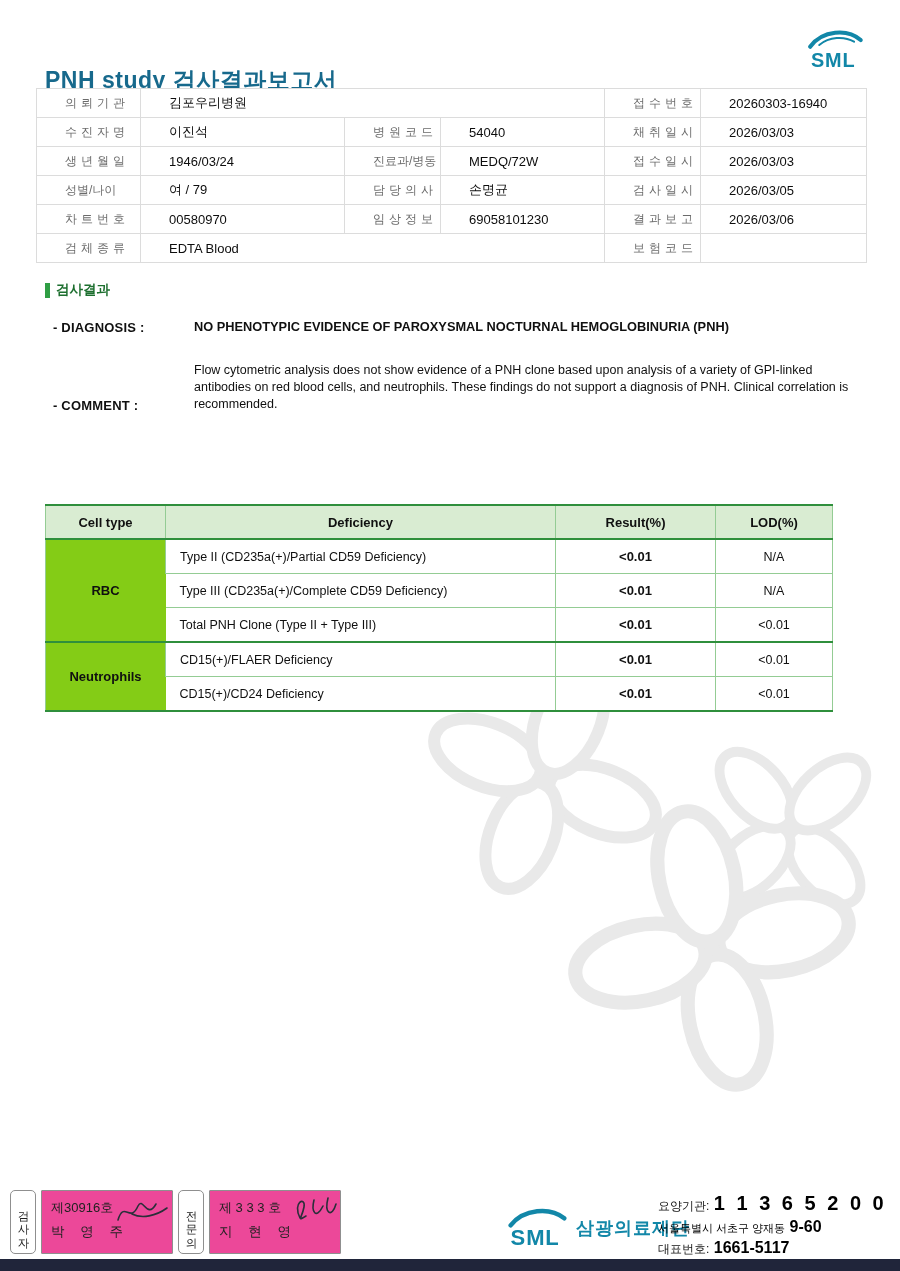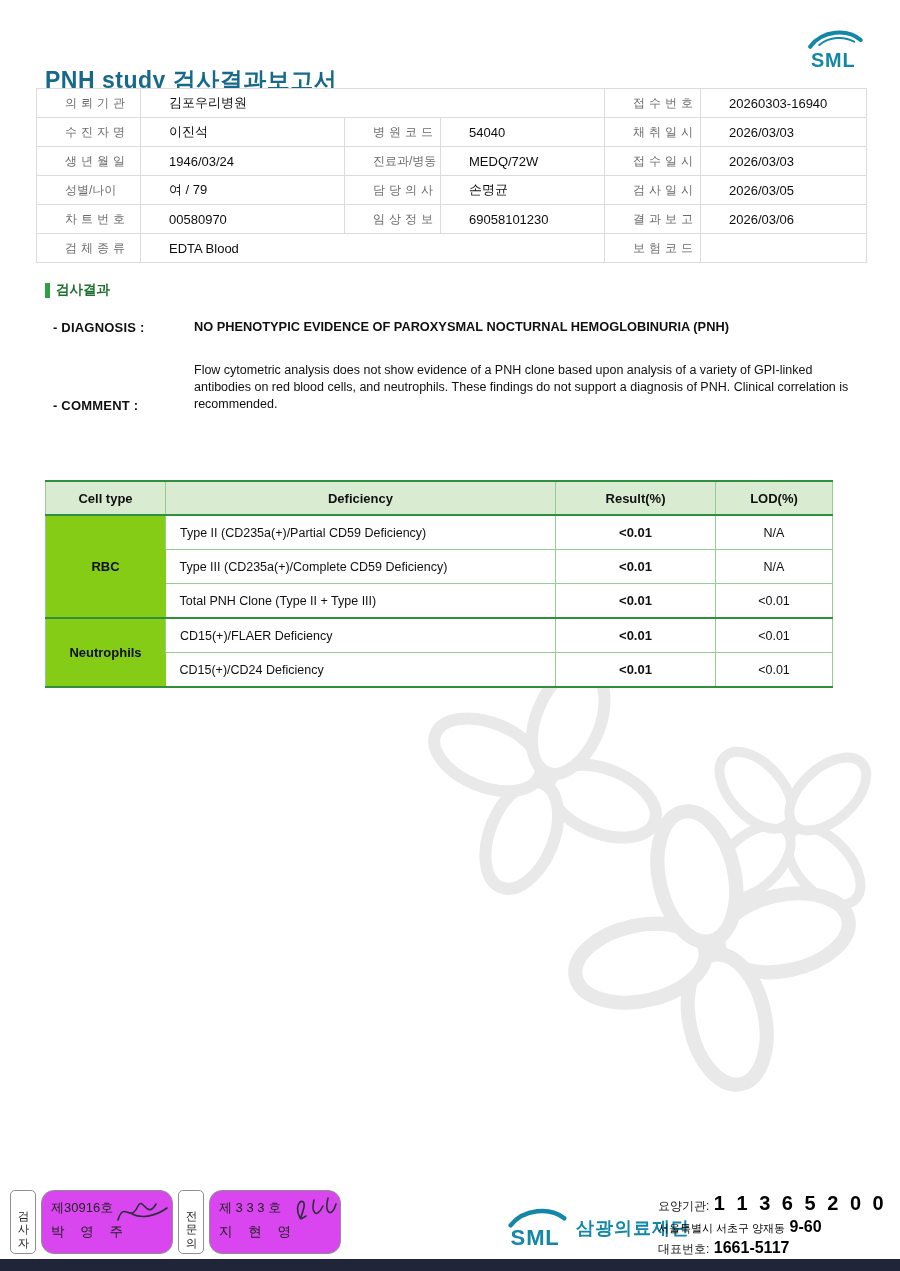--- a/index.html
+++ b/index.html
@@ -35,21 +35,21 @@
   .block { position:absolute; left:53px; display:flex; align-items:flex-end;gap:23px; }
   .block-label { width:118px; flex:none; font-size:13px; font-weight:bold; color:#101010; letter-spacing:0.2px; }
   .block-content { width:676px; font-size:12.5px; color:#101010; line-height:17px; }
   .block-content.strong { font-weight:bold; font-size:12.8px; }
   .b-diagnosis { top:318px; }
   .b-comment   { top:362px; }
   .b-result    { top:422px; }
 
   
   .results-table {
-    position:absolute; left:45px; top:480px; width:787px;
+    position:absolute; left:45px; top:504px; width:787px;
     border-collapse:collapse; table-layout:fixed;
     border-top:2px solid #2f8f3c; border-bottom:2px solid #2f8f3c;
     border-left:1px solid #94cc94; border-right:1px solid #94cc94;
   }
   .results-table th {
     height:30px; background:#d9ecd2; font-size:13px; font-weight:bold; color:#101010;
     border-bottom:2px solid #2f8f3c; border-left:1px solid #94cc94; text-align:center;
   }
   .results-table td {
     height:31px; font-size:12.5px; color:#101010;
@@ -69,22 +69,22 @@
   .watermark { position:absolute; left:0; top:0; pointer-events:none; }
 
   
   .stamps { position:absolute; left:10px; top:1190px; display:flex; gap:5px; align-items:stretch; height:64px; }
   .role-box {
     border:1.5px solid #8f8f8f; border-radius:5px; width:24px;
     display:flex; align-items:center; justify-content:center; background:#fff;
   }
   .role-text { writing-mode:vertical-rl; text-orientation:upright; font-size:11.5px; color:#222; letter-spacing:2px; }
   .cert-box {
-    border:1.5px solid #8f8f8f; border-radius:13px; width:132px;
-    padding:8px 9px 5px; position:relative; background:#d946ef; box-sizing:border-box;
+    border:1.5px solid #8f8f8f; border-radius:1px; width:132px;
+    padding:8px 9px 5px; position:relative; background:#ec4899; box-sizing:border-box;
   }
   .cert-no { font-size:13px; color:#222; }
   .cert-name { font-size:13.5px; color:#222; letter-spacing:6px; margin-top:6px; }
   .sig { position:absolute; right:2px; top:3px; }
 
   
   .org { position:absolute; left:506px; top:1206px; display:flex; align-items:center; gap:8px; }
   .org-name { font-size:18px; font-weight:bold; color:#1287a8; letter-spacing:1px; }
 
   .contact { position:absolute; left:658px; top:1192px; color:#000; }

